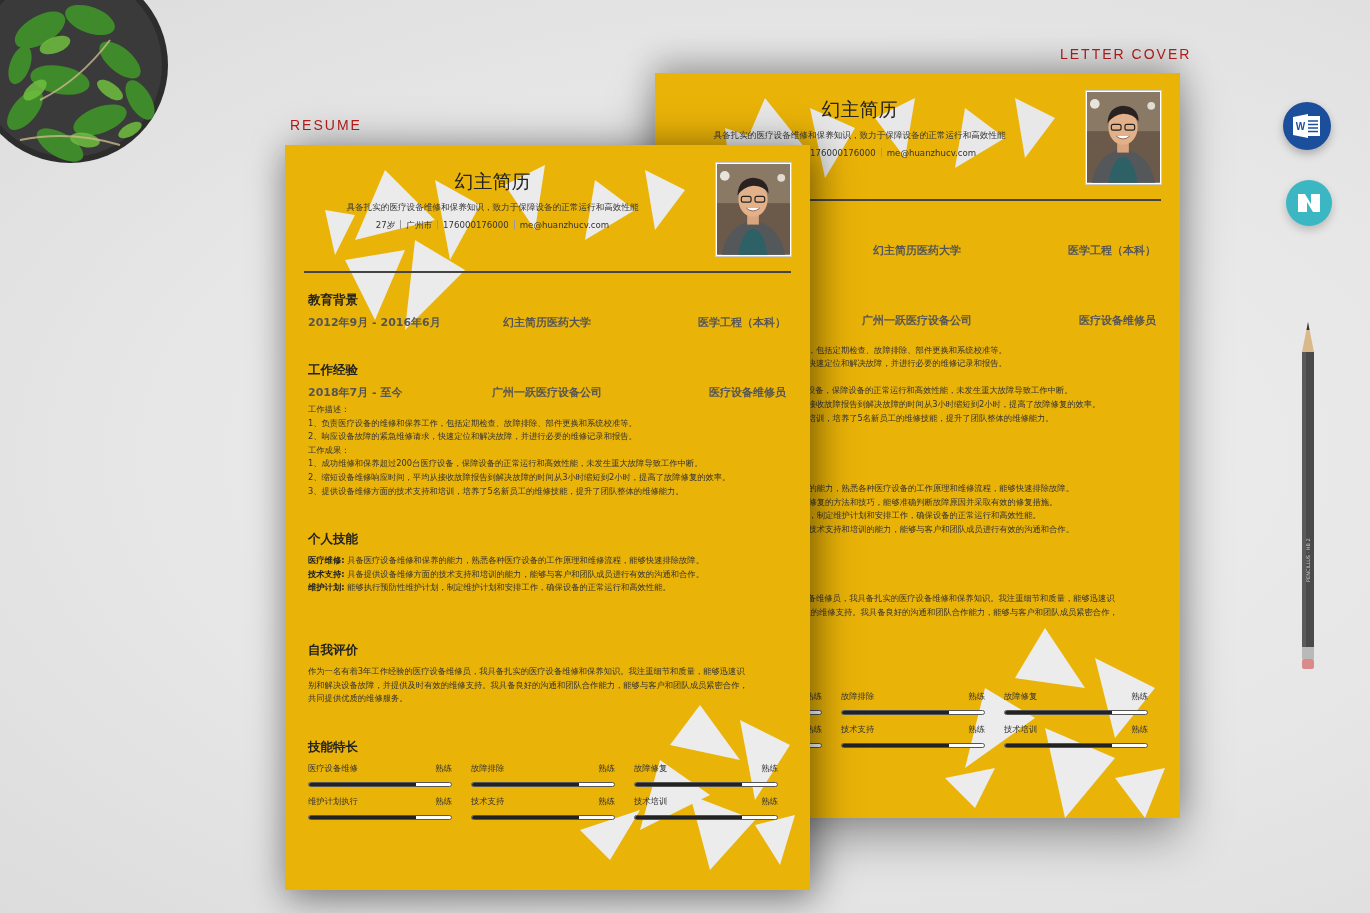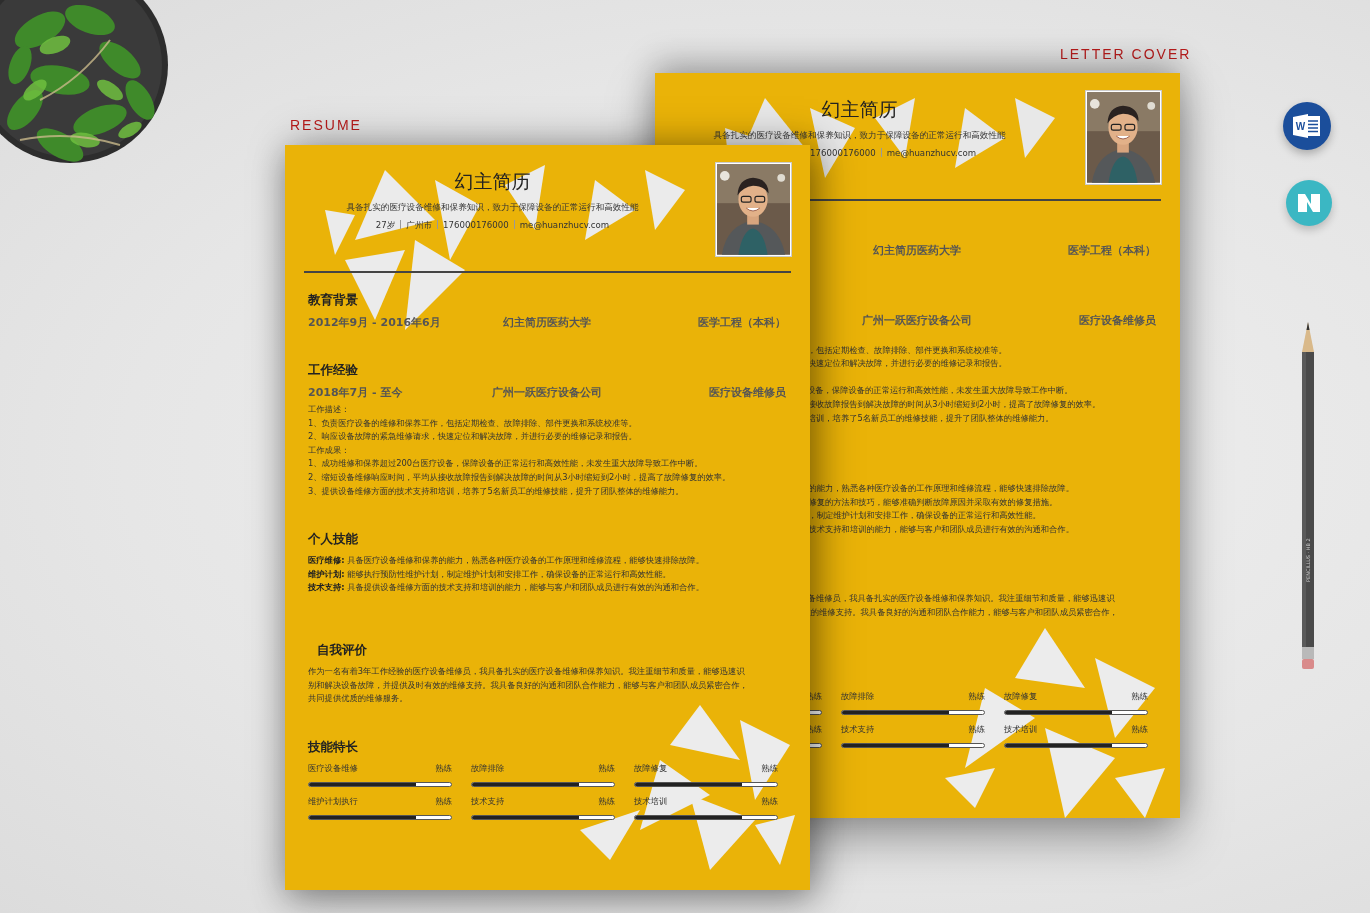--- a/index.html
+++ b/index.html
@@ -253,25 +253,25 @@
     <div>2、响应设备故障的紧急维修请求，快速定位和解决故障，并进行必要的维修记录和报告。</div>
     <div>工作成果：</div>
     <div>1、成功维修和保养超过200台医疗设备，保障设备的正常运行和高效性能，未发生重大故障导致工作中断。</div>
     <div>2、缩短设备维修响应时间，平均从接收故障报告到解决故障的时间从3小时缩短到2小时，提高了故障修复的效率。</div>
     <div>3、提供设备维修方面的技术支持和培训，培养了5名新员工的维修技能，提升了团队整体的维修能力。</div>
   </div>
 
   <div class="sec-title" style="top:386px;">个人技能</div>
   <div class="lines" style="top:409px;">
     <div><b>医疗维修:</b> <span>具备医疗设备维修和保养的能力，熟悉各种医疗设备的工作原理和维修流程，能够快速排除故障。</span></div>
+    <div><b>技术支持:</b> <span>具备提供设备维修方面的技术支持和培训的能力，能够与客户和团队成员进行有效的沟通和合作。</span></div>
     <div><b>维护计划:</b> <span>能够执行预防性维护计划，制定维护计划和安排工作，确保设备的正常运行和高效性能。</span></div>
-    <div><b>技术支持:</b> <span>具备提供设备维修方面的技术支持和培训的能力，能够与客户和团队成员进行有效的沟通和合作。</span></div>
-  </div>
-
-  <div class="sec-title" style="top:497px;margin-left:9px;">自我评价</div>
+  </div>
+
+  <div class="sec-title" style="top:497px;">自我评价</div>
   <div class="lines" style="top:520px;">
     <div>作为一名有着3年工作经验的医疗设备维修员，我具备扎实的医疗设备维修和保养知识。我注重细节和质量，能够迅速识</div>
     <div>别和解决设备故障，并提供及时有效的维修支持。我具备良好的沟通和团队合作能力，能够与客户和团队成员紧密合作，</div>
     <div>共同提供优质的维修服务。</div>
   </div>
 
   <svg class="deco" style="left:295px;top:555px;" width="220" height="170" viewBox="0 0 220 170">
     <g fill="#ececec">
       <polygon points="120,5 160,60 90,45"></polygon>
         <polygon points="160,20 210,45 175,100"></polygon>

